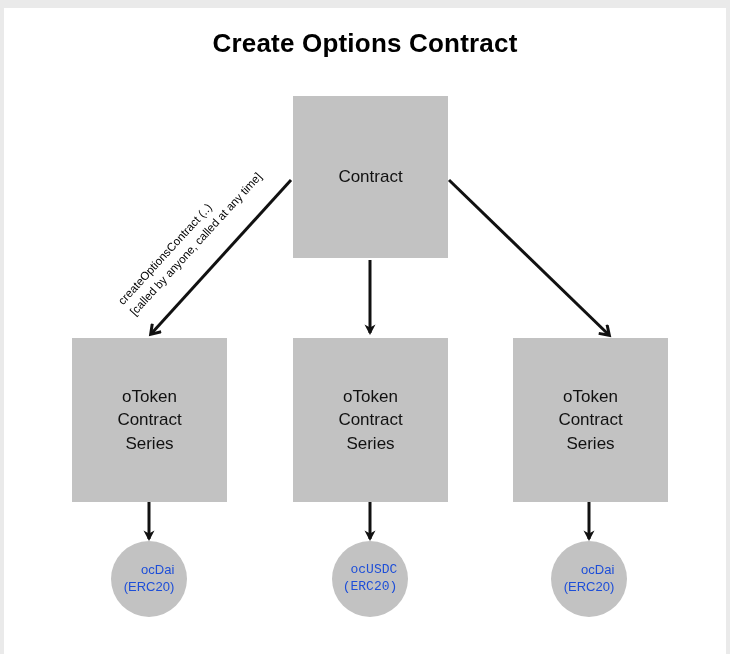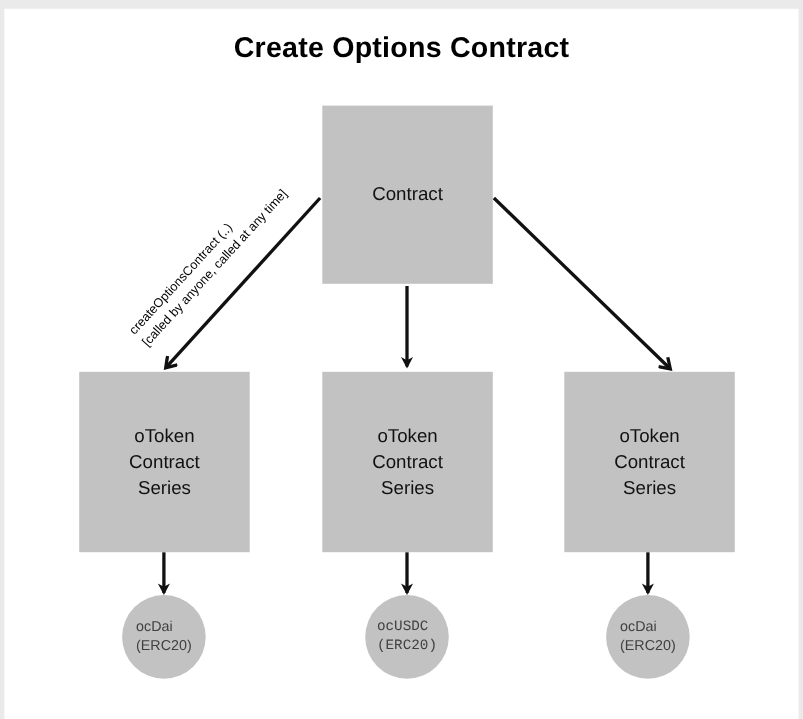--- a/index.html
+++ b/index.html
@@ -51,23 +51,23 @@
     color: #111111;
     line-height: 1.36;
   }
   .node-circle {
     position: absolute;
     background: #c2c2c2;
     border-radius: 50%;
     display: flex;
     align-items: center;
     justify-content: center;
-    text-align: left;
+    text-align: right;
     font-size: 13px;
-    color: #404040;
+    color: #1d4ed8;
     line-height: 1.3;
   }
   .edge-label {
     position: absolute;
     font-size: 11.5px;
     color: #000000;
     line-height: 1.35;
     white-space: nowrap;
     transform-origin: left top;
     text-align: left;

